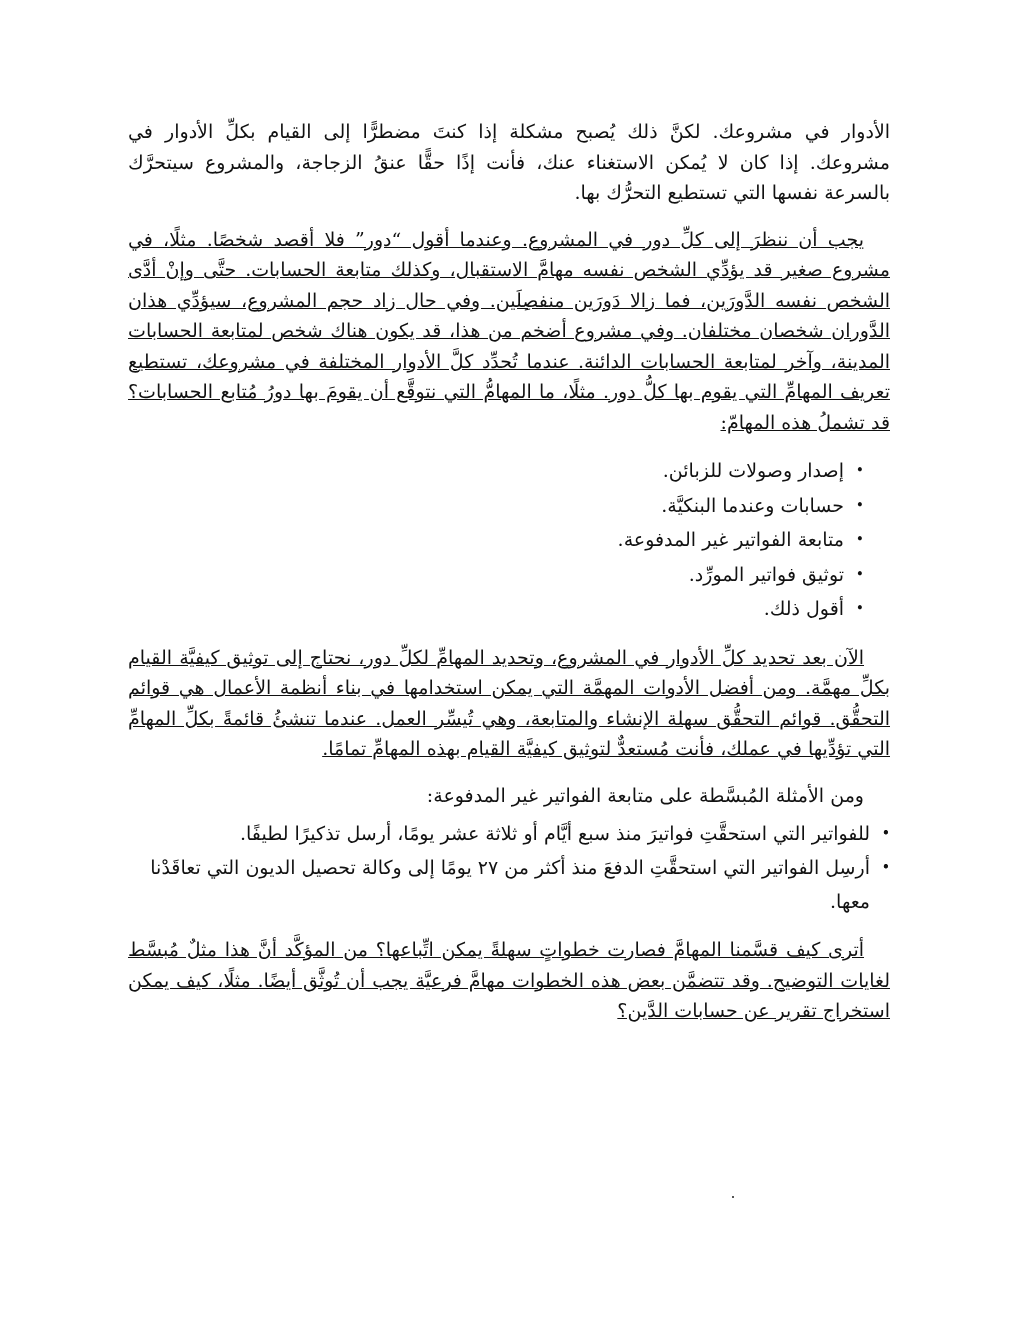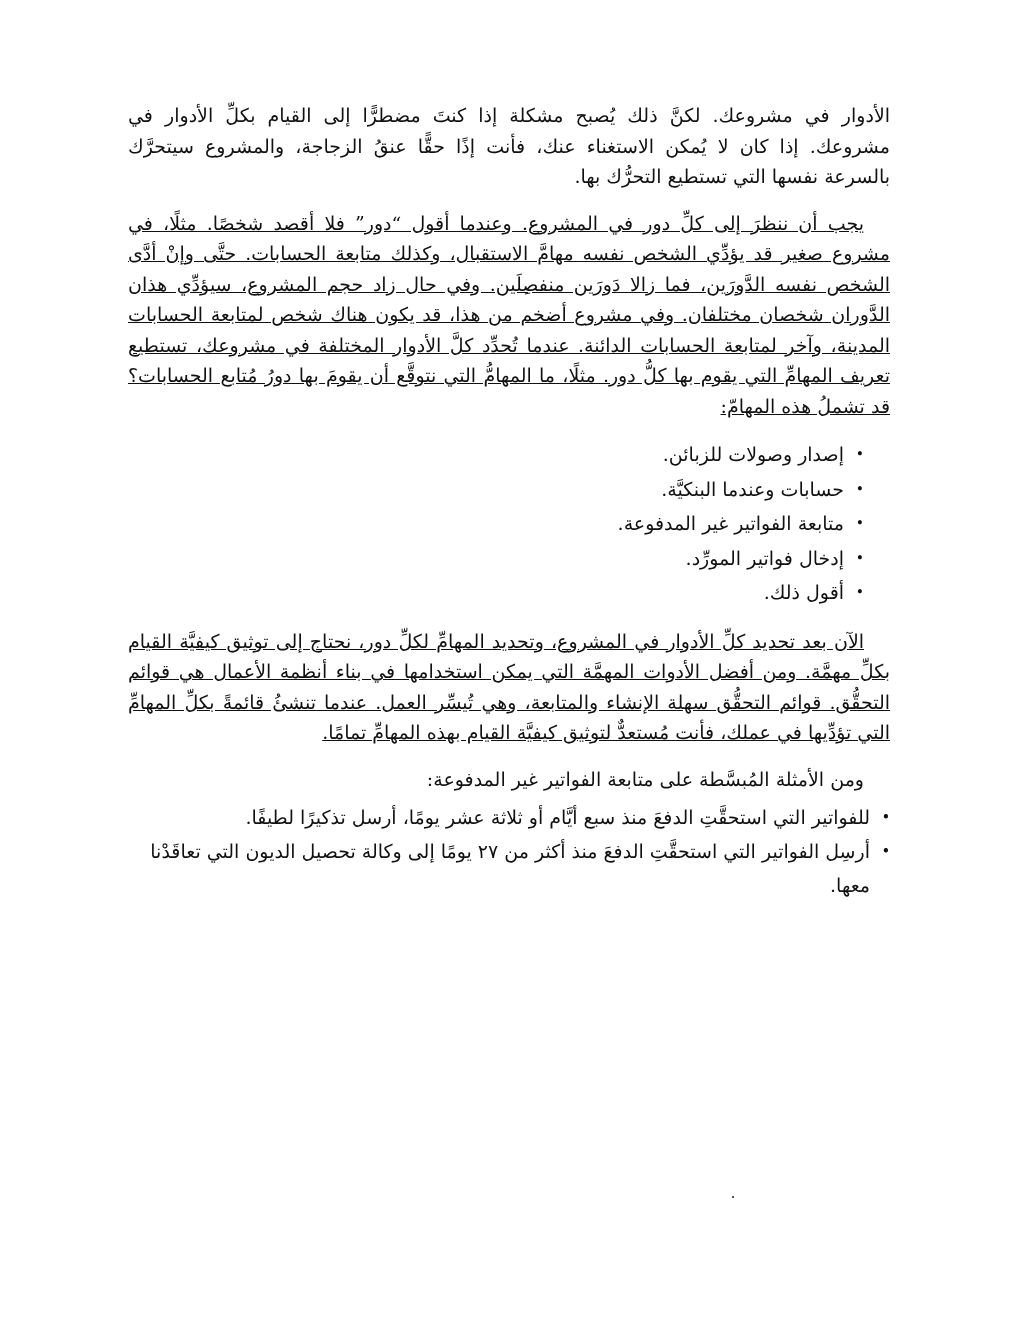--- a/index.html
+++ b/index.html
@@ -11,21 +11,21 @@
       width: 1020px;
       height: 1320px;
       position: relative;
       overflow: hidden;
       font-family: "DejaVu Serif", "Liberation Serif", serif;
       color: #111111;
     }
     .page {
       position: absolute;
       left: 128px;
-      top: 100px;
+      top: 116px;
       width: 762px;
       direction: rtl;
       text-align: justify;
       font-size: 19px;
       line-height: 30.5px;
     }
     p {
       margin: 0 0 16px 0;
     }
     p.indent {
@@ -71,31 +71,32 @@
 <div class="page">
 
   <p>الأدوار في مشروعك. لكنَّ ذلك يُصبح مشكلة إذا كنتَ مضطرًّا إلى القيام بكلِّ الأدوار في مشروعك. إذا كان لا يُمكن الاستغناء عنك، فأنت إذًا حقًّا عنقُ الزجاجة، والمشروع سيتحرَّك بالسرعة نفسها التي تستطيع التحرُّك بها.</p>
 
   <p class="indent">يجب أن ننظرَ إلى كلِّ دور في المشروع. وعندما أقول “دور” فلا أقصد شخصًا. مثلًا، في مشروع صغير قد يؤدِّي الشخص نفسه مهامَّ الاستقبال، وكذلك متابعة الحسابات. حتَّى وإنْ أدَّى الشخص نفسه الدَّورَين، فما زالا دَورَين منفصِلَين. وفي حال زاد حجم المشروع، سيؤدِّي هذان الدَّوران شخصان مختلفان. وفي مشروع أضخم من هذا، قد يكون هناك شخص لمتابعة الحسابات المدينة، وآخر لمتابعة الحسابات الدائنة. عندما تُحدِّد كلَّ الأدوار المختلفة في مشروعك، تستطيع تعريف المهامِّ التي يقوم بها كلُّ دور. مثلًا، ما المهامُّ التي نتوقَّع أن يقومَ بها دورُ مُتابع الحسابات؟ قد تشملُ هذه المهامّ:</p>
 
   <ul class="bullets tasks">
     <li><span class="bullet">•</span><span>إصدار وصولات للزبائن.</span></li>
     <li><span class="bullet">•</span><span>حسابات وعندما البنكيَّة.</span></li>
     <li><span class="bullet">•</span><span>متابعة الفواتير غير المدفوعة.</span></li>
-    <li><span class="bullet">•</span><span>إدخال فواتير المورِّد.</span></li>
+    <li><span class="bullet">•</span><span>توثيق فواتير المورِّد.</span></li>
     <li><span class="bullet">•</span><span>أقول ذلك.</span></li>
   </ul>
 
   <p class="indent">الآن بعد تحديد كلِّ الأدوار في المشروع، وتحديد المهامِّ لكلِّ دور، نحتاج إلى توثيق كيفيَّة القيام بكلِّ مهمَّة. ومن أفضل الأدوات المهمَّة التي يمكن استخدامها في بناء أنظمة الأعمال هي قوائم التحقُّق. قوائم التحقُّق سهلة الإنشاء والمتابعة، وهي تُيسِّر العمل. عندما تنشئُ قائمةً بكلِّ المهامِّ التي تؤدِّيها في عملك، فأنت مُستعدٌّ لتوثيق كيفيَّة القيام بهذه المهامِّ تمامًا.</p>
 
   <p class="intro">ومن الأمثلة المُبسَّطة على متابعة الفواتير غير المدفوعة:</p>
 
   <ul class="bullets steps">
     <li><span class="bullet">•</span></li>
-    <li><span class="bullet">•</span><span>للفواتير التي استحقَّتِ الدفعَ منذ سبع أيَّام أو ثلاثة عشر يومًا، أرسل تذكيرًا لطيفًا.</span></li>
+    <li><span class="bullet">•</span><span>للفواتير التي استحقَّتِ فواتيرَ منذ سبع أيَّام أو ثلاثة عشر يومًا، أرسل تذكيرًا لطيفًا.</span></li>
     <li><span class="bullet">•</span></li>
     <li><span class="bullet">•</span><span>أرسِل الفواتير التي استحقَّتِ الدفعَ منذ أكثر من ٢٧ يومًا إلى وكالة تحصيل الديون التي تعاقَدْنا معها.</span></li>
   </ul>
 
+  <p class="indent">أترى كيف قسَّمنا المهامَّ فصارت خطواتٍ سهلةً يمكن اتِّباعها؟ من المؤكَّد أنَّ هذا مثلٌ مُبسَّط لغايات التوضيح. وقد تتضمَّن بعض هذه الخطوات مهامَّ فرعيَّة يجب أن تُوثَّق أيضًا. مثلًا، كيف يمكن استخراج تقرير عن حسابات الدَّين؟</p>
 
 </div>
 
 <div class="footer-dot"></div>
 
 </body></html>

